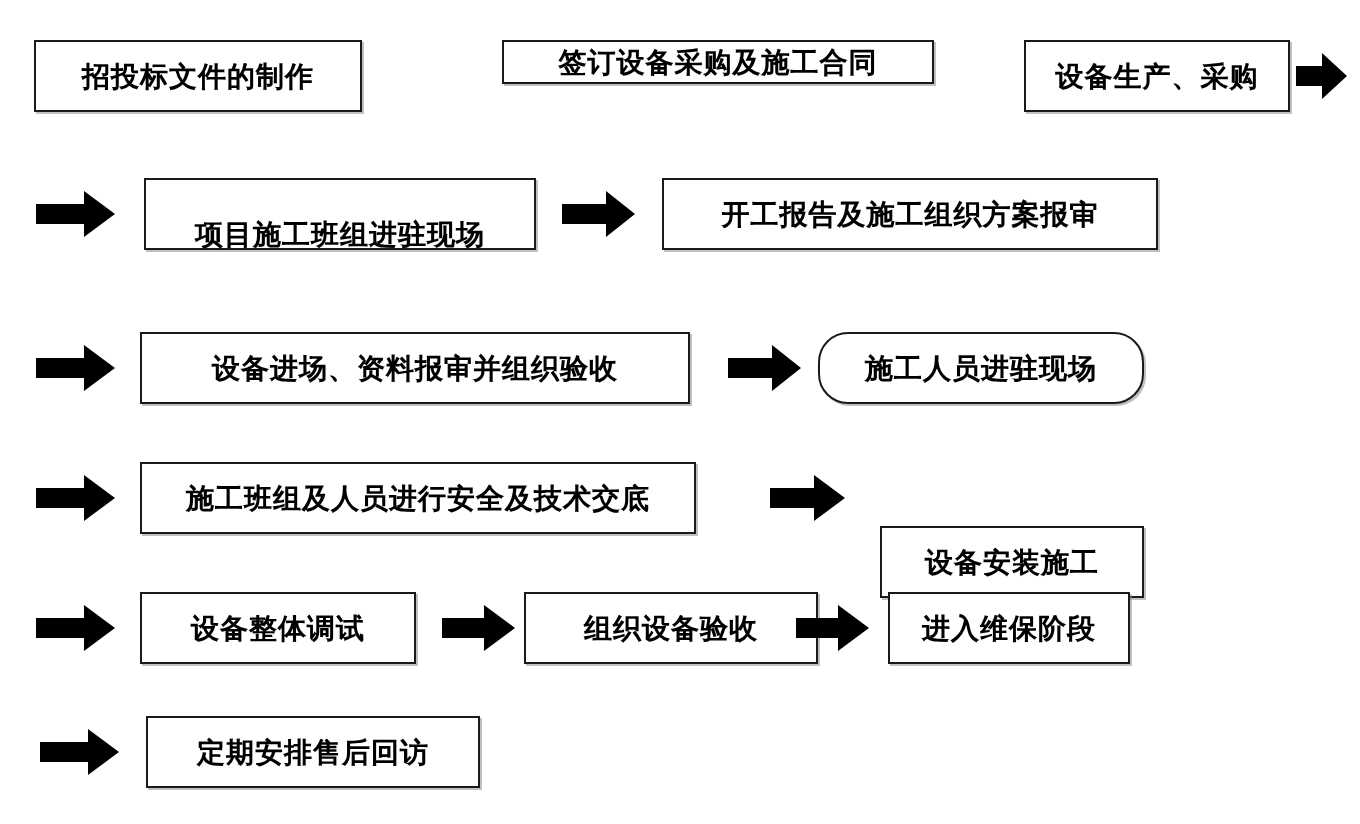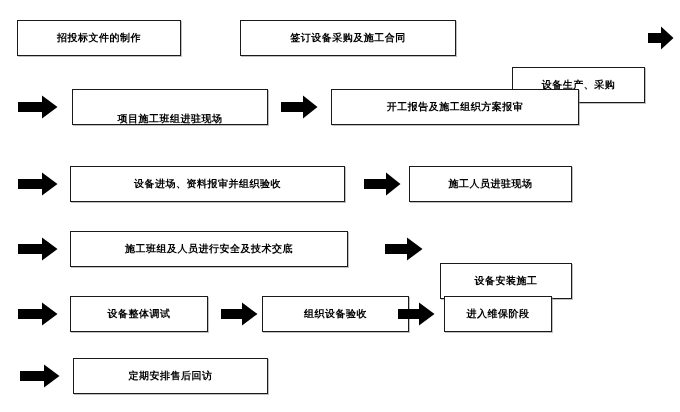--- a/index.html
+++ b/index.html
@@ -19,21 +19,21 @@
   }
   .node {
     position: absolute;
     box-sizing: border-box;
     border: 1px solid #1a1a1a;
     background: #ffffff;
     color: #000000;
     display: flex;
     align-items: center;
     justify-content: center;
-    font-size: 10px;
+    font-size: 14px;
     font-weight: 600;
     letter-spacing: 0.5px;
     line-height: 1;
     white-space: nowrap;
     box-shadow: 1px 1px 0 rgba(140,140,140,0.55);
   }
   .arrow {
     position: absolute;
     display: block;
   }
@@ -45,25 +45,25 @@
 </style>
 </head>
 <body>
 
 <div id="flowchart">
 
   <div class="node" style="left:17px; top:20px; width:164px; height:36px;">
     <span>招投标文件的制作</span>
   </div>
 
-  <div class="node" style="left:240px; top:20px; width:216px; height:36px;">
+  <div class="node" style="left:251px; top:20px; width:216px; height:22px;">
     <span>签订设备采购及施工合同</span>
   </div>
 
-  <div class="node" style="left:512px; top:20px; width:133px; height:36px;margin-top:47px;">
+  <div class="node" style="left:512px; top:20px; width:133px; height:36px;">
     <span>设备生产、采购</span>
   </div>
 
   <div class="arrow" style="left:648px; top:26px; width:26px; height:24px;">
     <svg viewBox="0 0 26 24" preserveAspectRatio="none" aria-hidden="true">
       <polygon points="0,7 13,7 13,0.5 25.5,12 13,23.5 13,17 0,17" fill="#000000"></polygon>
     </svg>
   </div>
 
   <div class="arrow" style="left:18px; top:95px; width:40px; height:24px;">
@@ -95,21 +95,21 @@
   <div class="node" style="left:70px; top:166px; width:275px; height:36px;justify-content:center;">
     <span>设备进场、资料报审并组织验收</span>
   </div>
 
   <div class="arrow" style="left:364px; top:172px; width:37px; height:24px;">
     <svg viewBox="0 0 37 24" preserveAspectRatio="none" aria-hidden="true">
       <polygon points="0,7 22,7 22,0.5 36.5,12 22,23.5 22,17 0,17" fill="#000000"></polygon>
     </svg>
   </div>
 
-  <div class="node" style="left:409px; top:166px; width:163px; height:36px;">
+  <div class="node" style="left:409px; top:166px; width:163px; height:36px;border-radius:15px;">
     <span>施工人员进驻现场</span>
   </div>
 
   <div class="arrow" style="left:18px; top:237px; width:40px; height:24px;">
     <svg viewBox="0 0 40 24" preserveAspectRatio="none" aria-hidden="true">
       <polygon points="0,7 24,7 24,0.5 39.5,12 24,23.5 24,17 0,17" fill="#000000"></polygon>
     </svg>
   </div>
 
   <div class="node" style="left:70px; top:231px; width:278px; height:36px;">
@@ -145,27 +145,27 @@
   <div class="node" style="left:262px; top:296px; width:147px; height:36px;">
     <span>组织设备验收</span>
   </div>
 
   <div class="arrow" style="left:398px; top:302px; width:37px; height:24px;">
     <svg viewBox="0 0 37 24" preserveAspectRatio="none" aria-hidden="true">
       <polygon points="0,7 21,7 21,0.5 36.5,12 21,23.5 21,17 0,17" fill="#000000"></polygon>
     </svg>
   </div>
 
-  <div class="node" style="left:444px; top:296px; width:108px; height:36px;justify-content:center;">
+  <div class="node" style="left:444px; top:296px; width:121px; height:36px;justify-content:center;">
     <span>进入维保阶段</span>
   </div>
 
   <div class="arrow" style="left:20px; top:364px; width:40px; height:24px;">
     <svg viewBox="0 0 40 24" preserveAspectRatio="none" aria-hidden="true">
       <polygon points="0,7 24,7 24,0.5 39.5,12 24,23.5 24,17 0,17" fill="#000000"></polygon>
     </svg>
   </div>
 
-  <div class="node" style="left:73px; top:358px; width:195px; height:36px;justify-content:center;">
+  <div class="node" style="left:73px; top:358px; width:167px; height:36px;justify-content:center;">
     <span>定期安排售后回访</span>
   </div>
 
 </div>
 
 </body></html>

